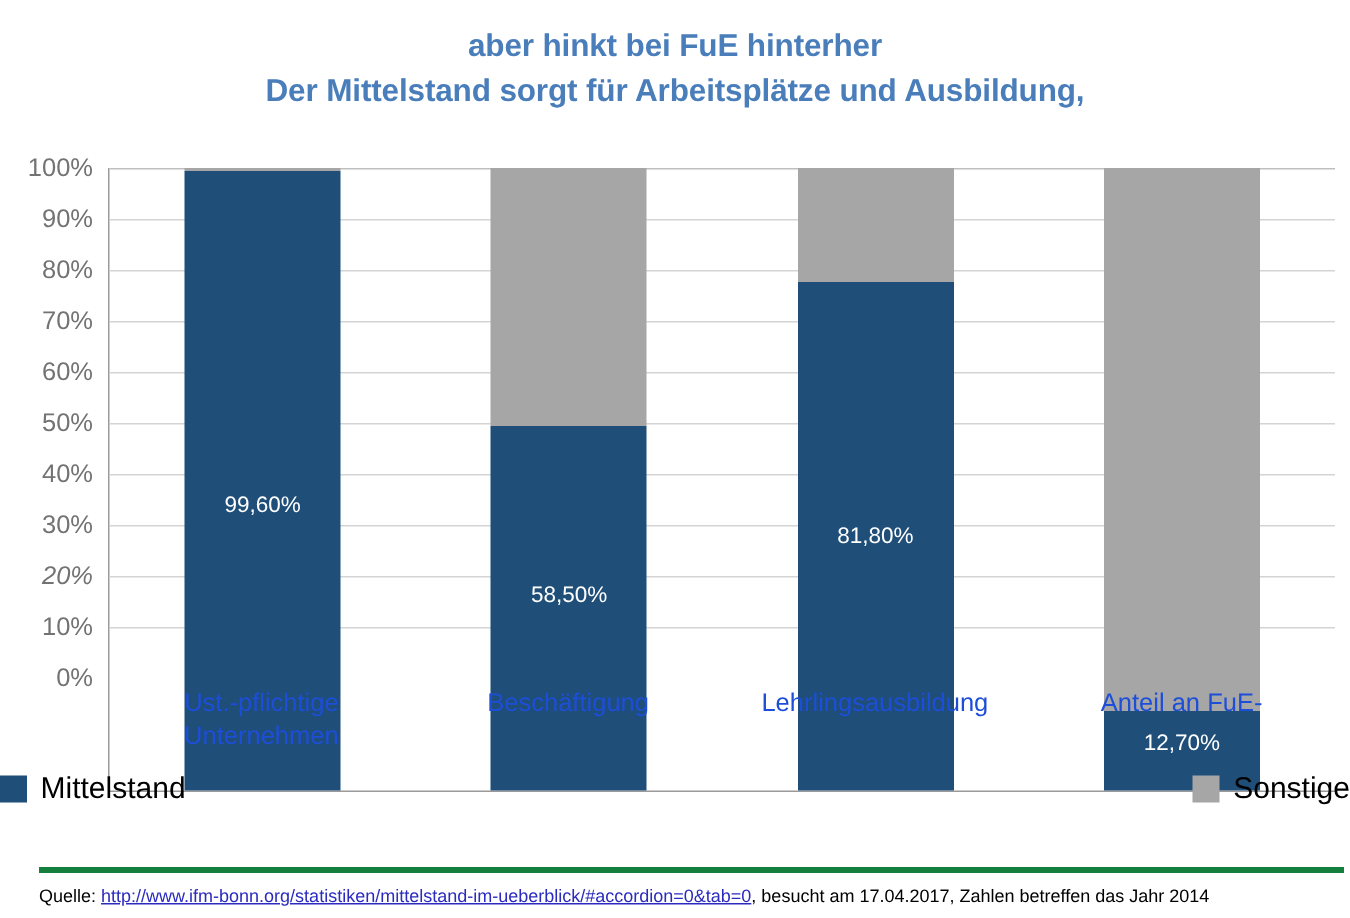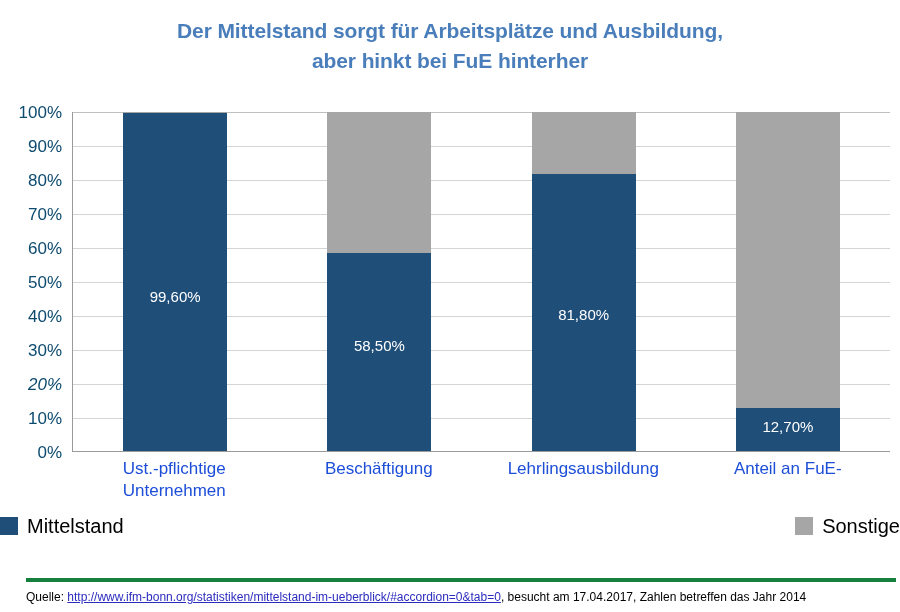--- a/index.html
+++ b/index.html
@@ -47,29 +47,29 @@
     width: 68px;
     height: 340px;
   }
   .y-tick-label {
     position: absolute;
     right: 6px;
     font-size: 17px;
     line-height: 17px;
     transform: translateY(-50%);
     white-space: nowrap;
-    color: #0c4a6e;
+    color: #737373;
   }
 
   #plot-area {
     position: absolute;
     left: 72px;
     top: 0;
     width: 818px;
-    height: 340px;
+    height: 416px;
     border-left: 1px solid #9a9a9a;
     border-bottom: 1px solid #9a9a9a;
     box-sizing: border-box;
   }
   .gridline {
     position: absolute;
     left: 0;
     right: 0;
     height: 1px;
     background: #d4d4d4;
@@ -184,22 +184,22 @@
   #source-note .link {
     color: #2b2bbf;
     text-decoration: underline;
     word-break: break-all;
   }
 </style>
 </head>
 <body>
 
 <div id="chart-title">
+  <span class="line">aber hinkt bei FuE hinterher</span>
   <span class="line">Der Mittelstand sorgt für Arbeitsplätze und Ausbildung,</span>
-  <span class="line">aber hinkt bei FuE hinterher</span>
 </div>
 
 <div id="plot-wrap">
 
   <div id="y-axis-labels">
     <span class="y-tick-label" style="top:0px;">100%</span>
     <span class="y-tick-label" style="top:34px;">90%</span>
     <span class="y-tick-label" style="top:68px;">80%</span>
     <span class="y-tick-label" style="top:102px;">70%</span>
     <span class="y-tick-label" style="top:136px;">60%</span>

